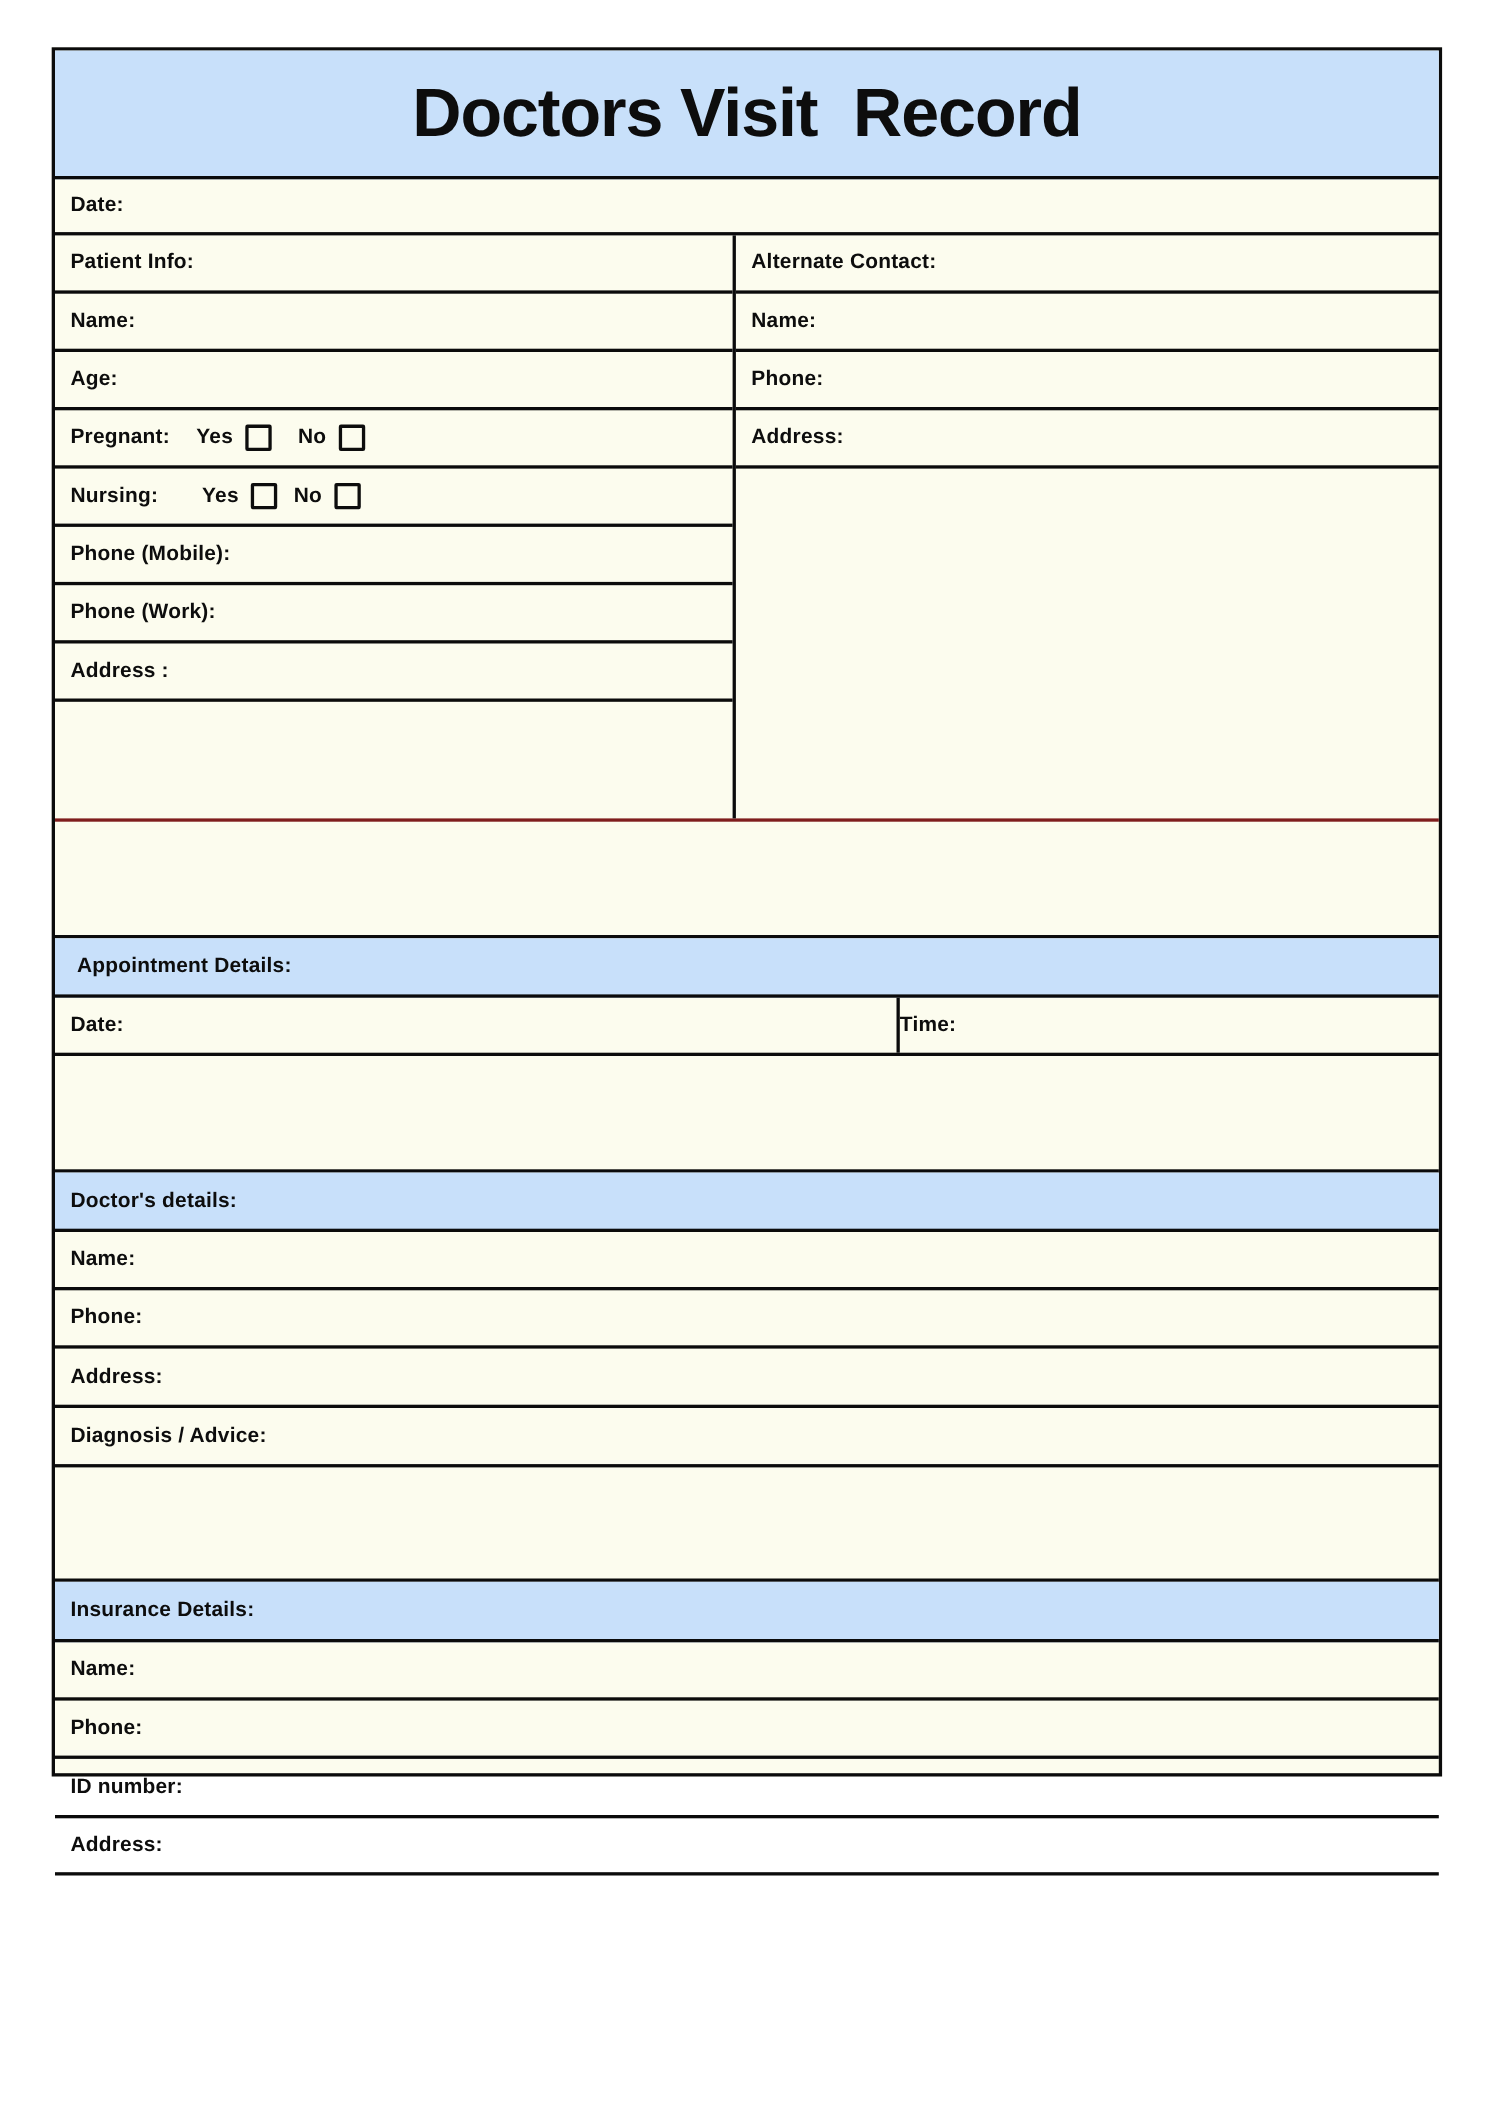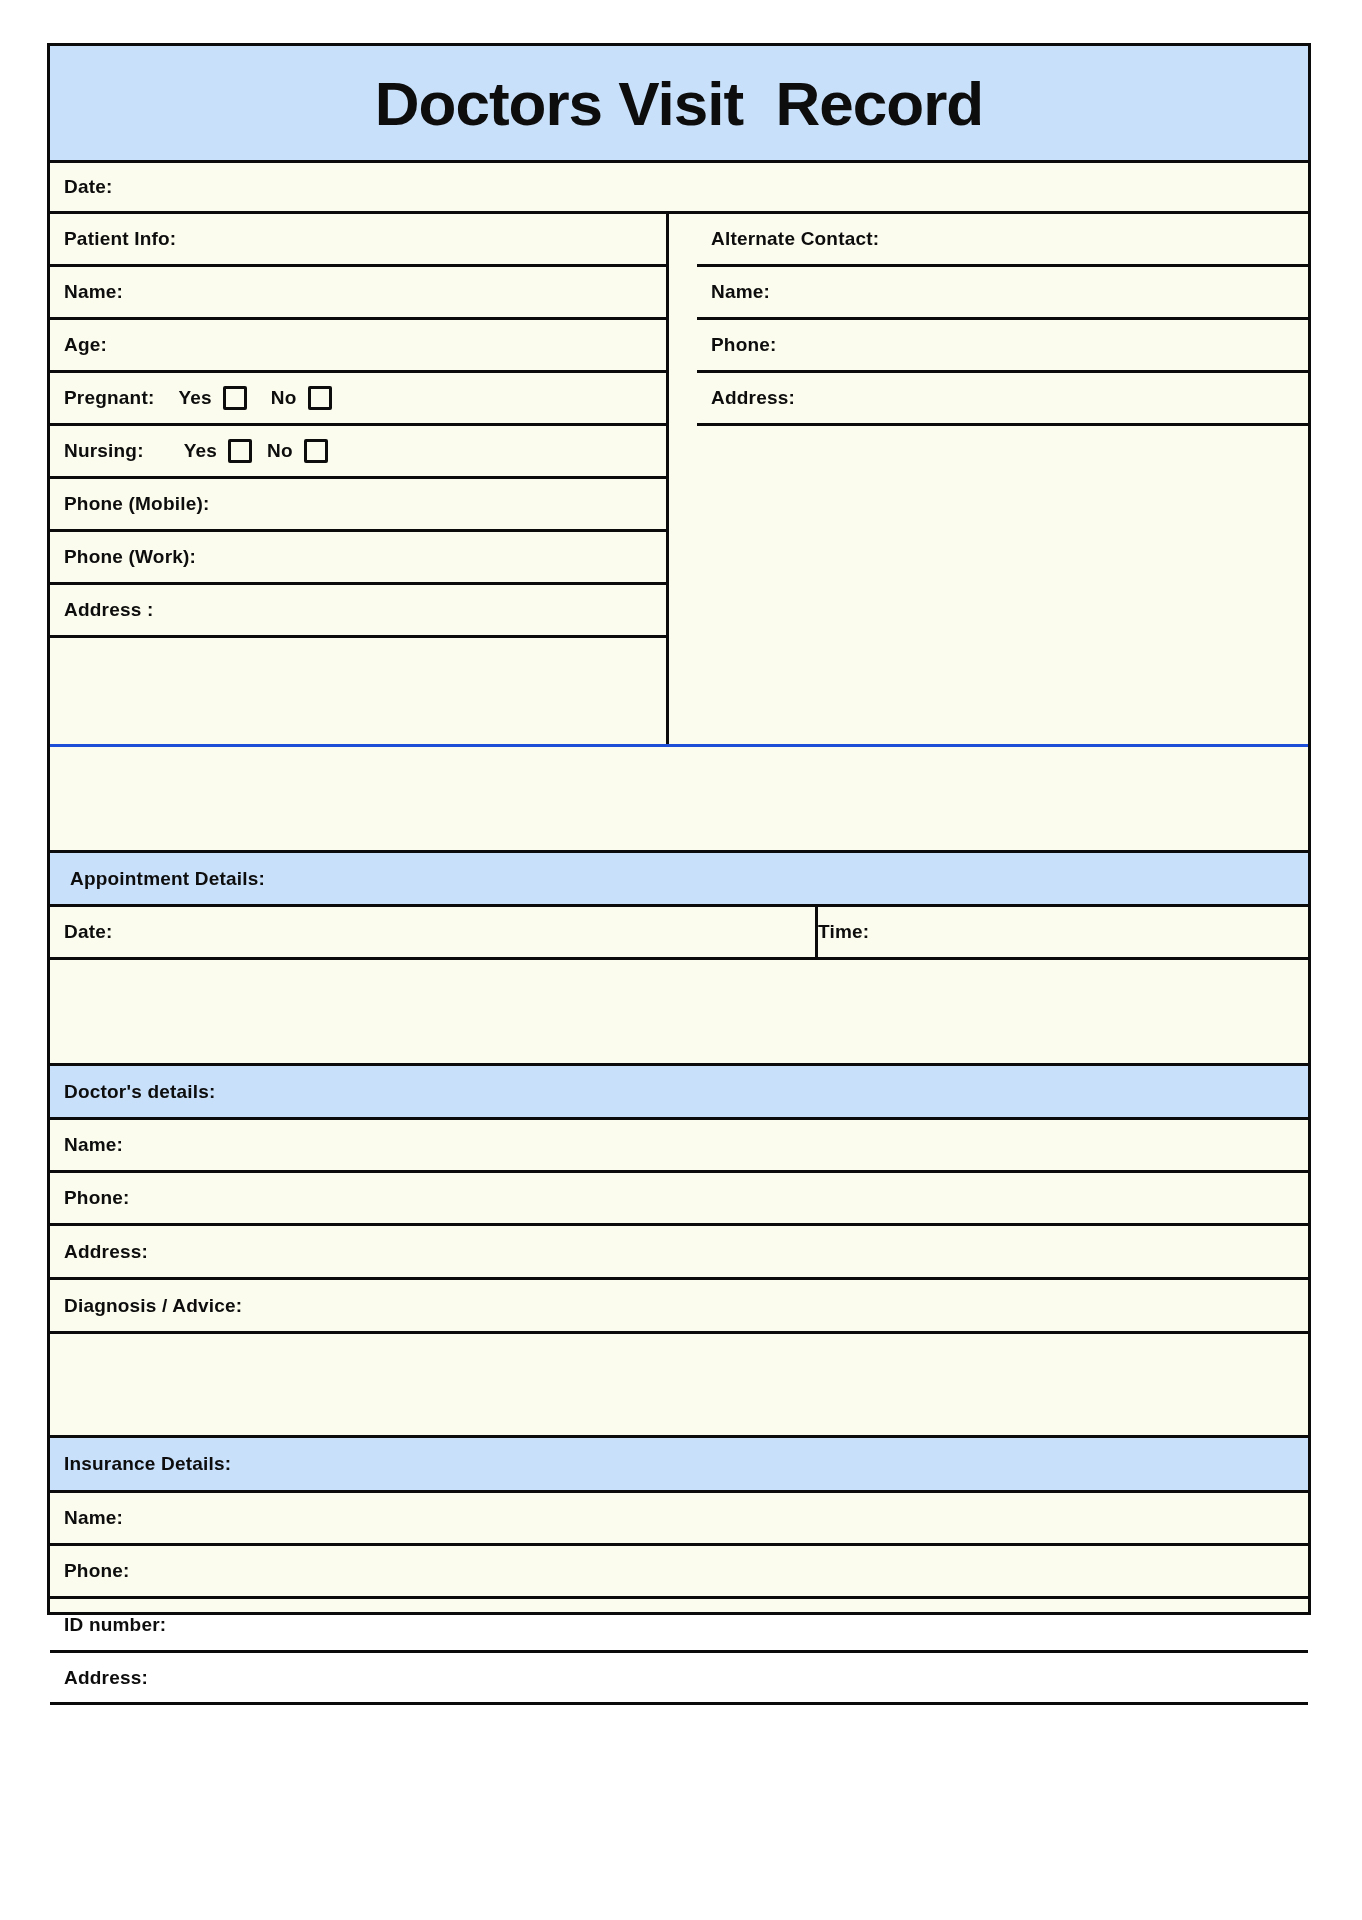--- a/index.html
+++ b/index.html
@@ -48,34 +48,33 @@
     letter-spacing: -1px;
     white-space: pre;
   }
   .section-bar {
     background: #c8e0fa;
   }
   .twocol {
     height: 533px;
     display: flex;
     flex-direction: row;
-    border-bottom: 3px solid #1d4ed8;
+    border-bottom: 3px solid #7f1d1d;
     flex: 0 0 auto;
   }
   .col-left {
     width: 619px;
     border-right: 3px solid #0b0b0b;
     display: flex;
     flex-direction: column;
   }
   .col-right {
     flex: 1;
     display: flex;
     flex-direction: column;
-    padding-left: 28px;
   }
   .col-row {
     flex: 0 0 53px;
     border-bottom: 3px solid #0b0b0b;
     display: flex;
     align-items: center;
     padding-left: 14px;
   }
   .col-left .col-row:last-child { flex: 1; border-bottom: none; }
   .col-right .filler { flex: 1; border-bottom: none; }

